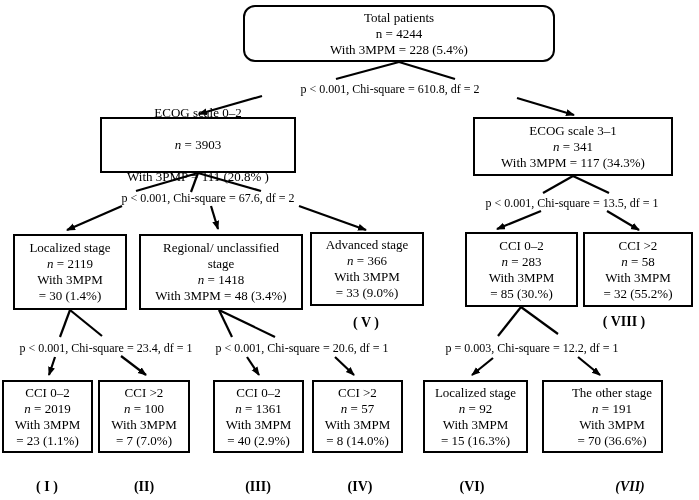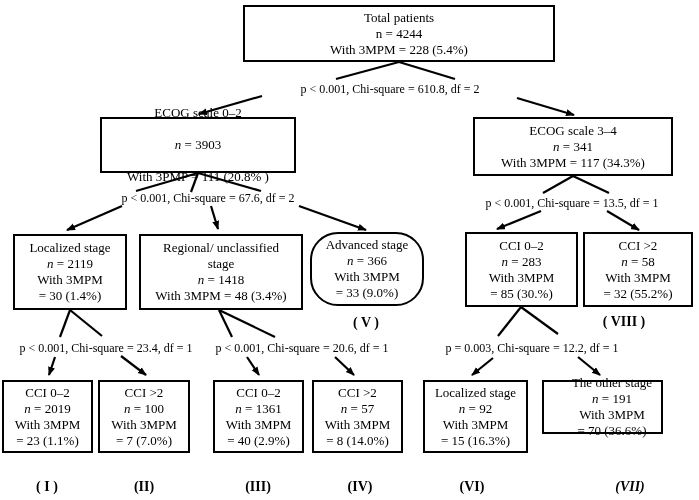--- a/index.html
+++ b/index.html
@@ -70,48 +70,48 @@
       <line x1="299" y1="206" x2="366" y2="230" stroke="#000000" stroke-width="2.2" marker-end="url(#ah)"></line>
       <line x1="541" y1="211" x2="497" y2="229" stroke="#000000" stroke-width="2.2" marker-end="url(#ah)"></line>
       <line x1="607" y1="211" x2="639" y2="230" stroke="#000000" stroke-width="2.2" marker-end="url(#ah)"></line>
       <line x1="55" y1="357" x2="49" y2="375" stroke="#000000" stroke-width="2.2" marker-end="url(#ah)"></line>
       <line x1="121" y1="356" x2="146" y2="375" stroke="#000000" stroke-width="2.2" marker-end="url(#ah)"></line>
       <line x1="247" y1="357" x2="259" y2="375" stroke="#000000" stroke-width="2.2" marker-end="url(#ah)"></line>
       <line x1="335" y1="357" x2="354" y2="375" stroke="#000000" stroke-width="2.2" marker-end="url(#ah)"></line>
       <line x1="493" y1="358" x2="472" y2="375" stroke="#000000" stroke-width="2.2" marker-end="url(#ah)"></line>
       <line x1="578" y1="357" x2="600" y2="375" stroke="#000000" stroke-width="2.2" marker-end="url(#ah)"></line>
     </svg>
-<div class="node" style="left: 243px; top: 5px; width: 312px; height: 57px;">
+<div class="node" style="left: 243px; top: 5px; width: 312px; height: 57px; border-radius: 12px;">
       <div class="nline">Total patients</div>
       <div class="nline">n = 4244</div>
       <div class="nline">With 3MPM = 228 (5.4%)</div>
     </div>
     <div class="node" style="left: 100px; top: 117px; width: 196px; height: 56px; gap: 16px;">
       <div class="nline">ECOG scale 0–2</div>
       <div class="nline"><i>n</i> = 3903</div>
       <div class="nline">With 3PMP = 111 (20.8% )</div>
     </div>
     <div class="node" style="left: 473px; top: 117px; width: 200px; height: 59px;">
-      <div class="nline">ECOG scale 3–4</div>
+      <div class="nline">ECOG scale 3–1</div>
       <div class="nline"><i>n</i> = 341</div>
       <div class="nline">With 3MPM = 117 (34.3%)</div>
     </div>
     <div class="node" style="left: 13px; top: 234px; width: 114px; height: 76px;">
       <div class="nline">Localized stage</div>
       <div class="nline"><i>n</i> = 2119</div>
       <div class="nline">With 3MPM</div>
       <div class="nline">= 30 (1.4%)</div>
     </div>
     <div class="node" style="left: 139px; top: 234px; width: 164px; height: 76px;">
       <div class="nline">Regional/ unclassified</div>
       <div class="nline">stage</div>
       <div class="nline"><i>n</i> = 1418</div>
       <div class="nline">With 3MPM = 48 (3.4%)</div>
     </div>
-    <div class="node" style="left: 310px; top: 232px; width: 114px; height: 74px; border-radius: 28px;">
+    <div class="node" style="left: 310px; top: 232px; width: 114px; height: 74px;">
       <div class="nline">Advanced stage</div>
       <div class="nline"><i>n</i> = 366</div>
       <div class="nline">With 3MPM</div>
       <div class="nline">= 33 (9.0%)</div>
     </div>
     <div class="node" style="left: 465px; top: 232px; width: 113px; height: 75px;">
       <div class="nline">CCI 0–2</div>
       <div class="nline"><i>n</i> = 283</div>
       <div class="nline">With 3MPM</div>
       <div class="nline">= 85 (30.%)</div>
@@ -145,21 +145,21 @@
       <div class="nline"><i>n</i> = 57</div>
       <div class="nline">With 3MPM</div>
       <div class="nline">= 8 (14.0%)</div>
     </div>
     <div class="node" style="left: 423px; top: 380px; width: 105px; height: 73px;">
       <div class="nline">Localized stage</div>
       <div class="nline"><i>n</i> = 92</div>
       <div class="nline">With 3MPM</div>
       <div class="nline">= 15 (16.3%)</div>
     </div>
-    <div class="node" style="left: 542px; top: 380px; width: 121px; height: 54px; padding-left: 19px;">
+    <div class="node" style="left: 542px; top: 380px; width: 121px; height: 73px; padding-left: 19px;">
       <div class="nline">The other stage</div>
       <div class="nline"><i>n</i> = 191</div>
       <div class="nline">With 3MPM</div>
       <div class="nline">= 70 (36.6%)</div>
     </div>
     <div class="stat" style="left: 390px; top: 82px;">p &lt; 0.001, Chi-square = 610.8, df = 2</div>
     <div class="stat" style="left: 208px; top: 191px;">p &lt; 0.001, Chi-square = 67.6, df = 2</div>
     <div class="stat" style="left: 572px; top: 196px;">p &lt; 0.001, Chi-square = 13.5, df = 1</div>
     <div class="stat" style="left: 106px; top: 341px;">p &lt; 0.001, Chi-square = 23.4, df = 1</div>
     <div class="stat" style="left: 302px; top: 341px;">p &lt; 0.001, Chi-square = 20.6, df = 1</div>

